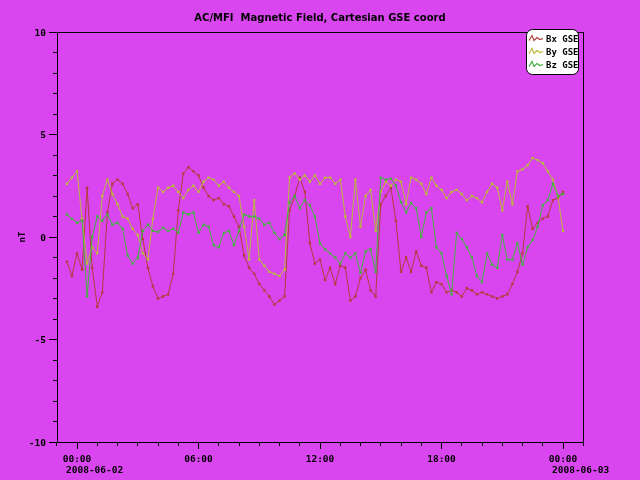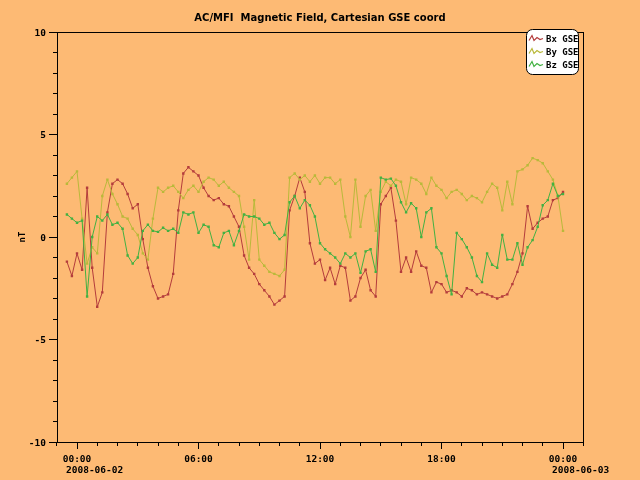--- a/index.html
+++ b/index.html
@@ -1,16 +1,16 @@
 <!DOCTYPE html>
 <html><head>
 <meta charset="utf-8">
 <style>
   html,body{margin:0;padding:0;background:#fff;width:640px;height:480px;overflow:hidden;}
-  .canvas{position:relative;width:640px;height:480px;background:#fdba74;text-align:center;}
+  .canvas{position:relative;width:640px;height:480px;background:#d946ef;text-align:center;}
   svg{display:block;}
   svg text{white-space:pre;fill:#000;font-family:"DejaVu Sans Mono",monospace;}
   .title-text{font:bold 10px "DejaVu Sans",sans-serif;}
   .tick-label{font:bold 9.5px "DejaVu Sans Mono",monospace;}
   .unit-label{font:bold 9px "DejaVu Sans Mono",monospace;}
   .legend-label{font:bold 9px "DejaVu Sans Mono",monospace;}
 </style>
 </head>
 <body>
 

